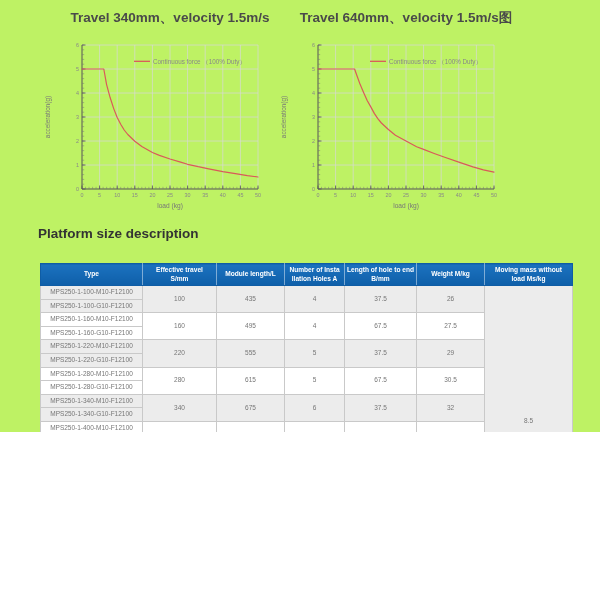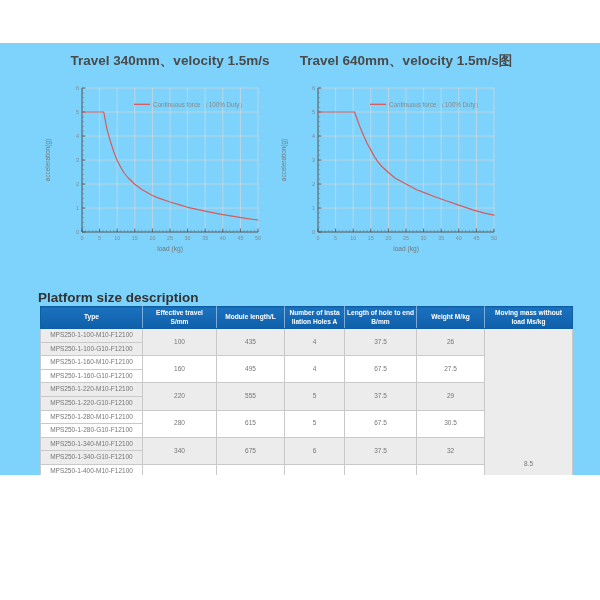--- a/index.html
+++ b/index.html
@@ -1,31 +1,31 @@
 <!DOCTYPE html>
 <html><head>
 <meta charset="utf-8">
 <style>
   html,body{margin:0;padding:0;background:#fff;}
   .page{
-    position:relative;width:600px;height:432px;background:#7dd3fc;
-    font-family:"Liberation Sans",sans-serif;overflow:hidden;margin-top:43px;
+    position:relative;width:600px;height:432px;background:#bef264;
+    font-family:"Liberation Sans",sans-serif;overflow:hidden;
   }
   
   .chart-block{position:absolute;top:6px;width:264px;height:215px;}
   #chart-block-0{left:38px;}
   #chart-block-1{left:274px;}
   .chart-title{
     height:24px;line-height:24px;text-align:center;
     font-size:13.5px;font-weight:bold;color:#4a4a4a;letter-spacing:0;
   }
   .chart-svg{display:block;}
   
   .section-title{
-    position:absolute;left:38px;top:247px;
+    position:absolute;left:38px;top:226px;
     font-size:13.5px;font-weight:bold;color:#333333;
   }
   
   .spec-table{
     position:absolute;left:40px;top:263px;width:532px;
     border-collapse:collapse;table-layout:fixed;
   }
   .spec-table th{
     background:linear-gradient(180deg,#1b72bf 0%,#0f5fa9 100%);
     color:#ffffff;font-size:6.6px;font-weight:bold;

